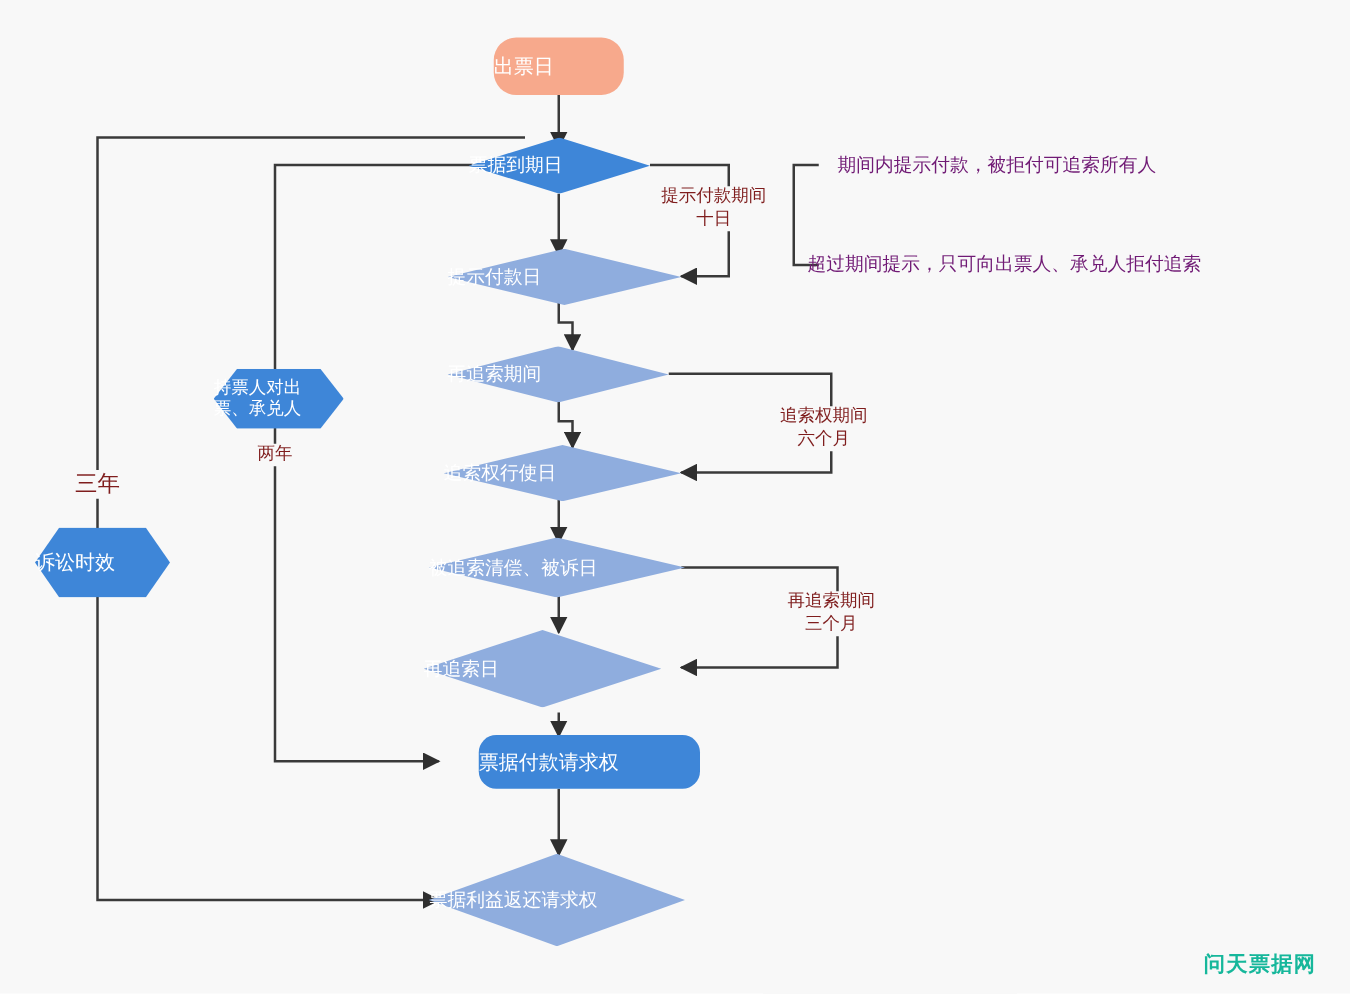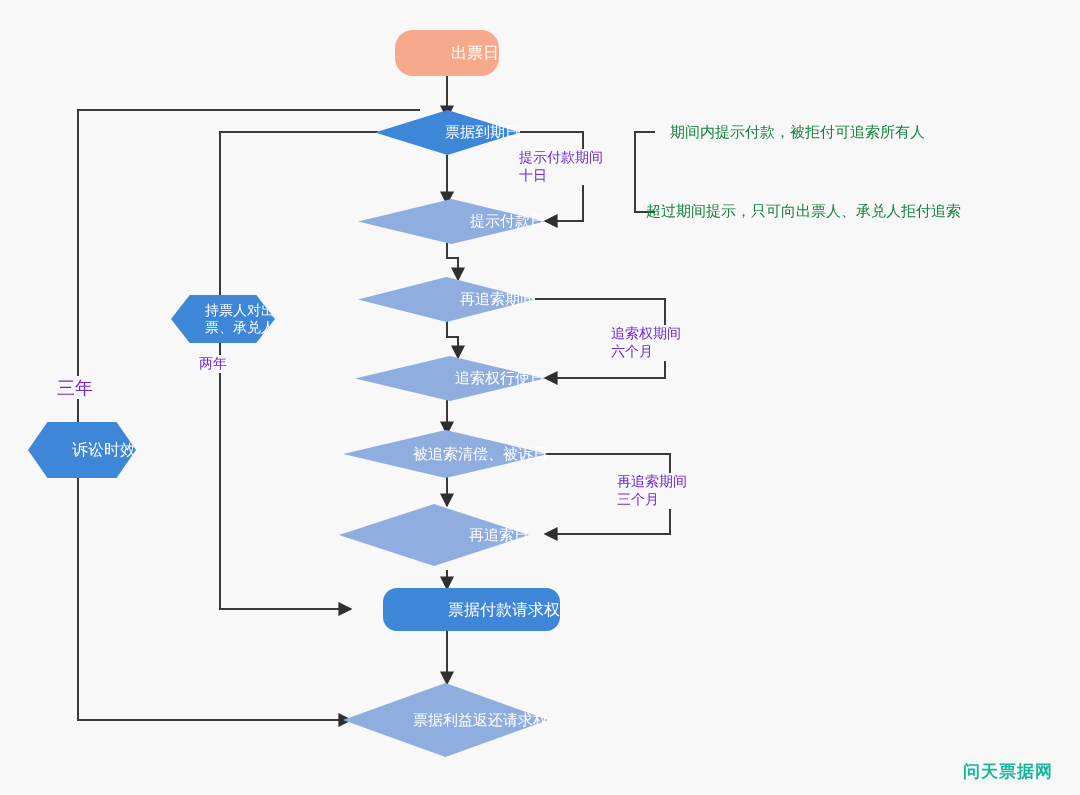--- a/index.html
+++ b/index.html
@@ -20,21 +20,21 @@
     position: absolute;
     left: 0; top: 0;
     width: 1080px;
     height: 795px;
     pointer-events: none;
   }
   .node {
     position: absolute;
     display: flex;
     align-items: center;
-    justify-content: flex-end;
+    justify-content: flex-start;
     text-align: center;
     color: #ffffff;
     line-height: 1.22;
     box-sizing: border-box;
     user-select: none;
   }
   .node .label {
     position: relative;
     z-index: 3;
     display: block;
@@ -74,32 +74,32 @@
     position: absolute;
     left: 0; top: 0;
     width: 100%;
     height: 100%;
     z-index: 1;
     border-radius: 18px;
   }
   
   .edge-label {
     position: absolute;
-    color: #6d28d9;
+    color: #7f1d1d;
     background: #f8f8f8;
-    text-align: left;
+    text-align: center;
     line-height: 1.28;
     white-space: pre-line;
     user-select: none;
     z-index: 4;
   }
   
   .note {
     position: absolute;
-    color: #15803d;
+    color: #701a75;
     white-space: nowrap;
     user-select: none;
     z-index: 4;
   }
   
   .watermark {
     position: absolute;
     color: #16b79b;
     font-weight: 700;
     letter-spacing: 1px;

